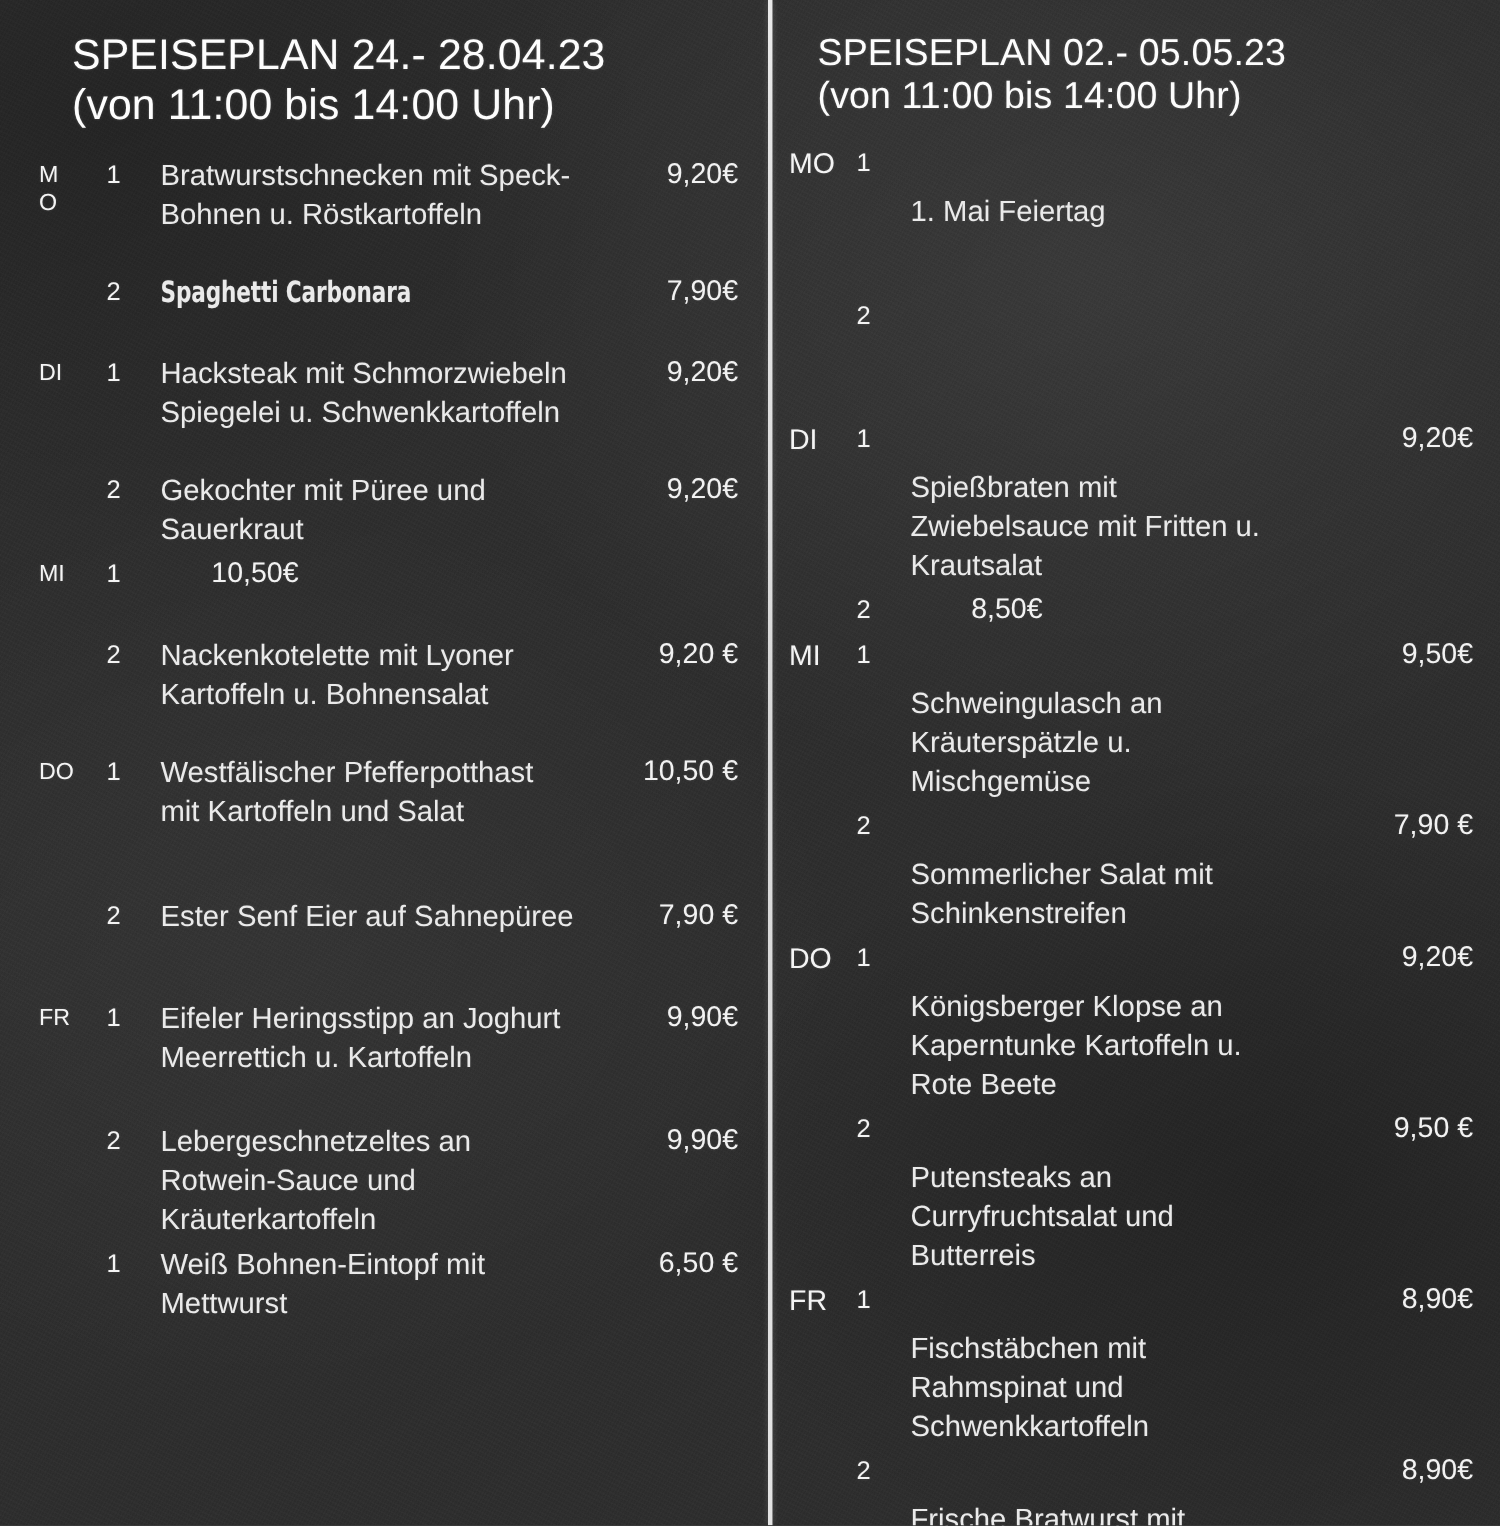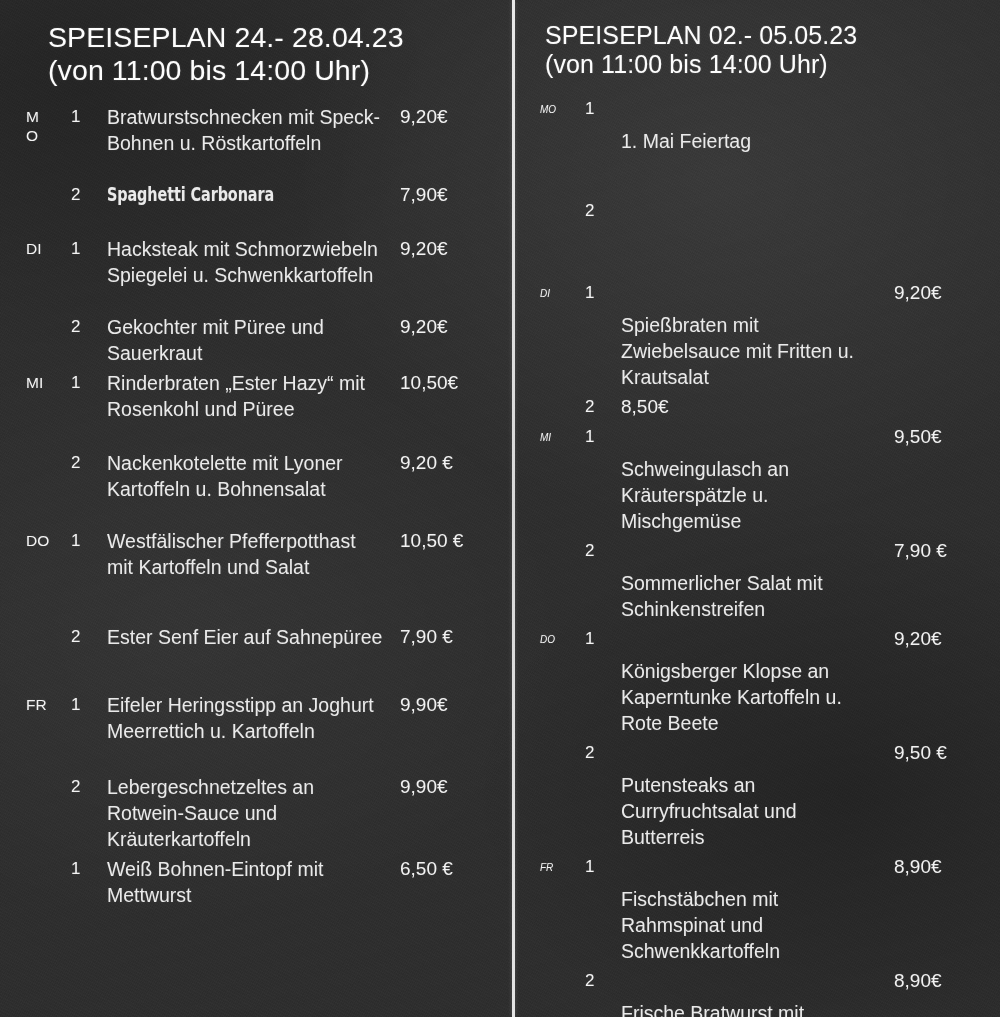--- a/index.html
+++ b/index.html
@@ -86,36 +86,36 @@
     text-shadow: 0 0 2px rgba(255,255,255,0.14);
   }
   .desc {
     flex: 1 1 auto;
     color: #eaeaea;
     text-shadow: 0 0 2px rgba(255,255,255,0.10);
     white-space: pre-line;
   }
   .price {
     flex: 0 0 auto;
-    text-align: left;
+    text-align: right;
     color: #f2f2f2;
     text-shadow: 0 0 2px rgba(255,255,255,0.12);
     white-space: pre;
   }
 
   
   .col-left .row   { font-size: 19.5px; line-height: 26px; }
   .col-left .day   { width: 45px; margin-left: 26px; font-size: 15.5px; line-height: 19px; padding-top: 3px; }
   .col-left .num   { width: 36px; font-size: 17px; line-height: 26px; }
   .col-left .desc  { padding-right: 6px; }
   .col-left .price { width: 92px; margin-right: 20px; font-size: 19px; }
 
   
   .col-right .row   { font-size: 19.5px; line-height: 26px; }
-  .col-right .day   { width: 45px; margin-left: 25px; font-size: 10px; line-height: 19px; padding-top: 4px; font-style: italic; }
+  .col-right .day   { width: 45px; margin-left: 11px; font-size: 19px; line-height: 19px; padding-top: 4px; }
   .col-right .num   { width: 36px; font-size: 17px; line-height: 26px; }
   .col-right .desc  { padding-right: 6px; margin-top: 32px; }
   .col-right .price { width: 88px; margin-right: 18px; font-size: 19px; }
 
   
   .desc.condensed {
     font-family: "Liberation Sans Narrow", "DejaVu Sans Condensed", "Liberation Sans", sans-serif;
     font-weight: 700;
     font-stretch: condensed;
     transform: scaleX(0.82);
@@ -168,22 +168,20 @@
         <div class="row" style="margin-top: 26px;">
           <div class="day"></div>
           <div class="num">2</div>
           <div class="desc">Gekochter mit Püree und
 Sauerkraut</div>
           <div class="price">9,20€</div>
         </div>
         <div class="row" style="margin-top: 4px;">
           <div class="day">MI</div>
           <div class="num">1</div>
-          <div class="desc">Rinderbraten „Ester Hazy“ mit
-Rosenkohl und Püree</div>
           <div class="price">10,50€</div>
         </div>
         <div class="row" style="margin-top: 28px;">
           <div class="day"></div>
           <div class="num">2</div>
           <div class="desc">Nackenkotelette mit Lyoner
 Kartoffeln u. Bohnensalat</div>
           <div class="price">9,20 €</div>
         </div>
         <div class="row" style="margin-top: 26px;">

